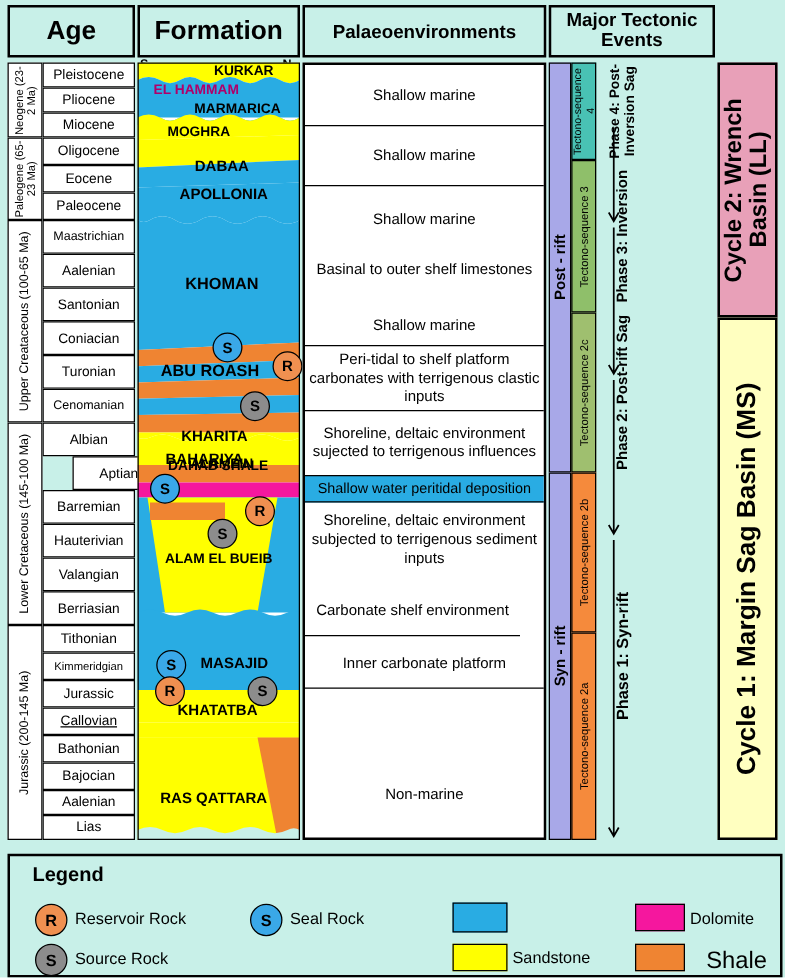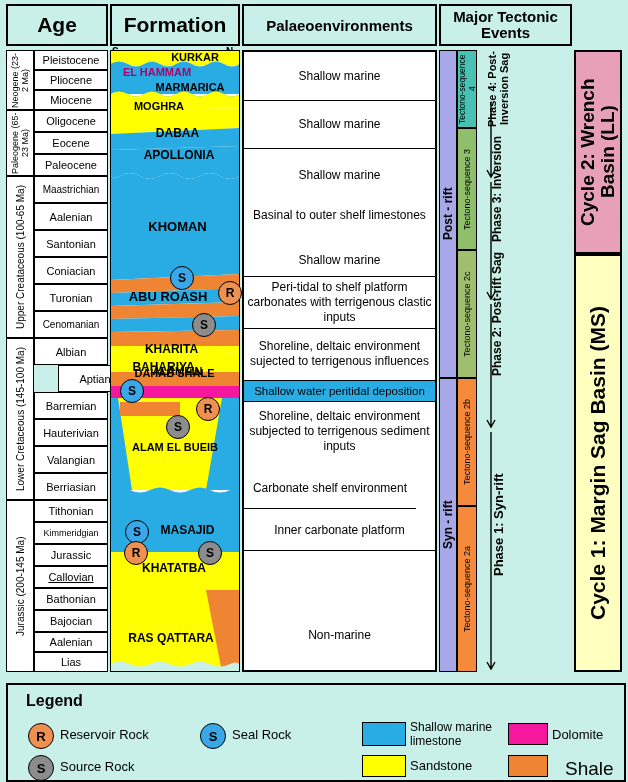--- a/index.html
+++ b/index.html
@@ -366,21 +366,20 @@
         <span>R</span>
       </div>
     <div style="position:absolute;left:52px;top:42px;font-size:13px;">Reservoir Rock</div>
 
     <div class="circ" style="position:absolute;left:192px;top:38px;width:24px;height:24px;background:#3aa8e8;font-size:13px;">
         <span>S</span>
       </div>
     <div style="position:absolute;left:224px;top:42px;font-size:13px;">Seal Rock</div>
 
     <div class="swatch" style="left:354px;top:37px;width:42px;height:22px;background:#29ace3;"></div>
-    <div style="position:absolute;left:402px;top:36px;font-size:12px;width:90px;line-height:1.15;">Shallow marine limestone</div>
 
     <div class="swatch" style="left:500px;top:38px;width:38px;height:20px;background:#f5179e;"></div>
     <div style="position:absolute;left:544px;top:42px;font-size:13px;">Dolomite</div>
 
     <div class="circ" style="position:absolute;left:20px;top:70px;width:24px;height:24px;background:#8c8c8c;font-size:13px;">
         <span>S</span>
       </div>
     <div style="position:absolute;left:52px;top:74px;font-size:13px;">Source Rock</div>
 
     <div class="swatch" style="left:354px;top:70px;width:42px;height:20px;background:#ffff00;"></div>

